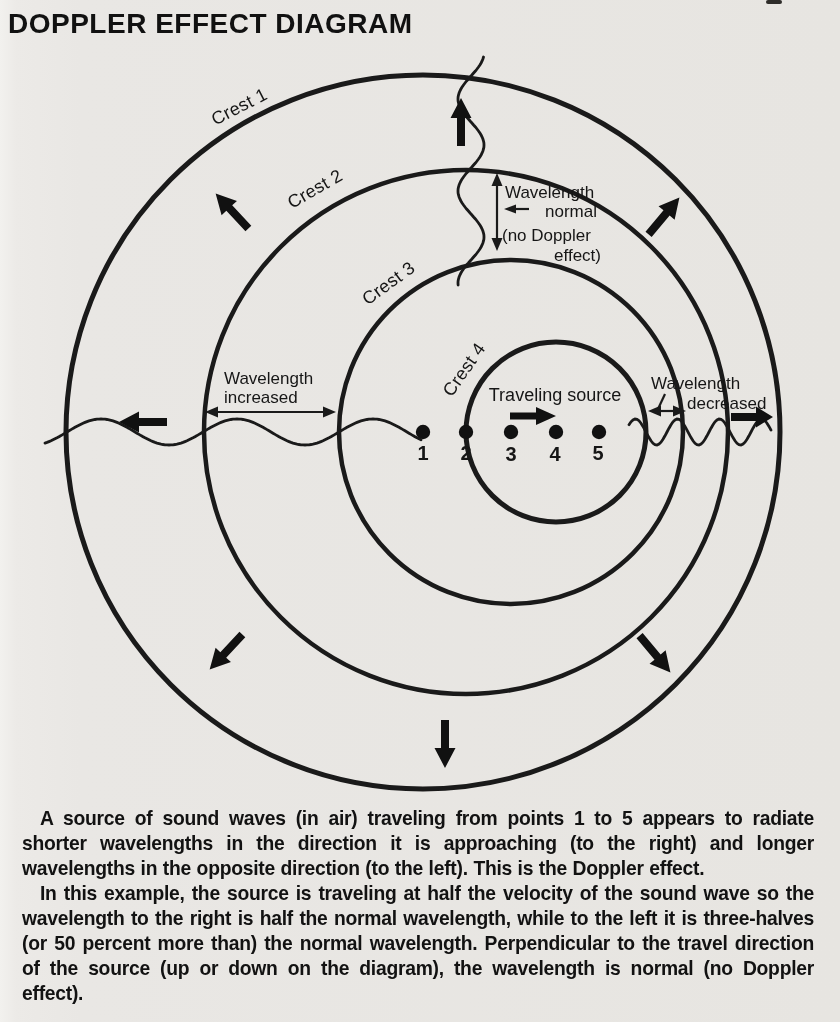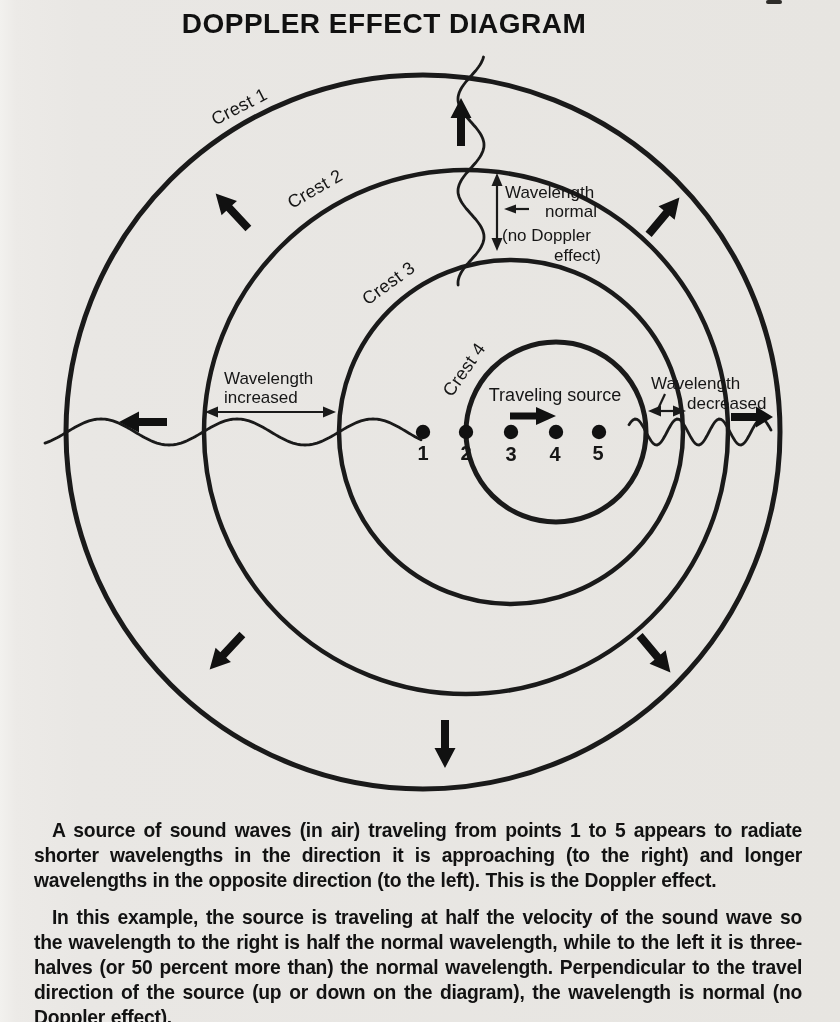--- a/index.html
+++ b/index.html
@@ -6,42 +6,42 @@
   .page{
     position:relative;
     width:840px;height:1022px;
     overflow:hidden;
     background:linear-gradient(90deg,#f2f1ee 0px,#eceae7 16px,#e9e7e4 80px,#e7e5e1 100%);
     font-family:"Liberation Sans","DejaVu Sans",sans-serif;
     color:#161616;
   }
   .title{
     position:absolute;top:8px;left:0;width:768px;
-    text-align:center;
     font-size:28px;font-weight:bold;letter-spacing:.5px;
     color:#111;
+    padding-left:8px;
   }
   .diagram{position:absolute;top:0;left:0;}
   .diagram text{fill:#161616;}
   .crest-label{font-size:18px;font-weight:500;letter-spacing:.3px;}
   .pt-num{font-size:20px;font-weight:600;text-anchor:middle;}
   .lbl{font-size:17px;font-weight:500;}
   .src-lbl{font-size:18px;font-weight:500;text-anchor:middle;}
   .ring{fill:none;stroke:#1a1a1a;}
   .wave{fill:none;stroke:#1a1a1a;stroke-width:2.8;stroke-linecap:round;}
   .fat{fill:#111;}
   .thin{stroke:#1a1a1a;stroke-width:2.2;}
   .head{fill:#1a1a1a;}
   .caption{
     position:absolute;left:22px;top:806px;width:792px;
     font-size:19.3px;font-weight:bold;line-height:25px;
     letter-spacing:-0.25px;word-spacing:0.5px;
     text-align:justify;color:#121212;
   }
-  .caption p{margin:12px;text-indent:18px;}
+  .caption p{margin:0;text-indent:18px;}
   .artifact{position:absolute;left:766px;top:0;width:16px;height:4px;background:#2e2c29;border-radius:2px;}
 </style>
 </head>
 <body>
 
 <div class="page">
 
   <div class="artifact"></div>
 
   <div class="title">DOPPLER EFFECT DIAGRAM</div>

